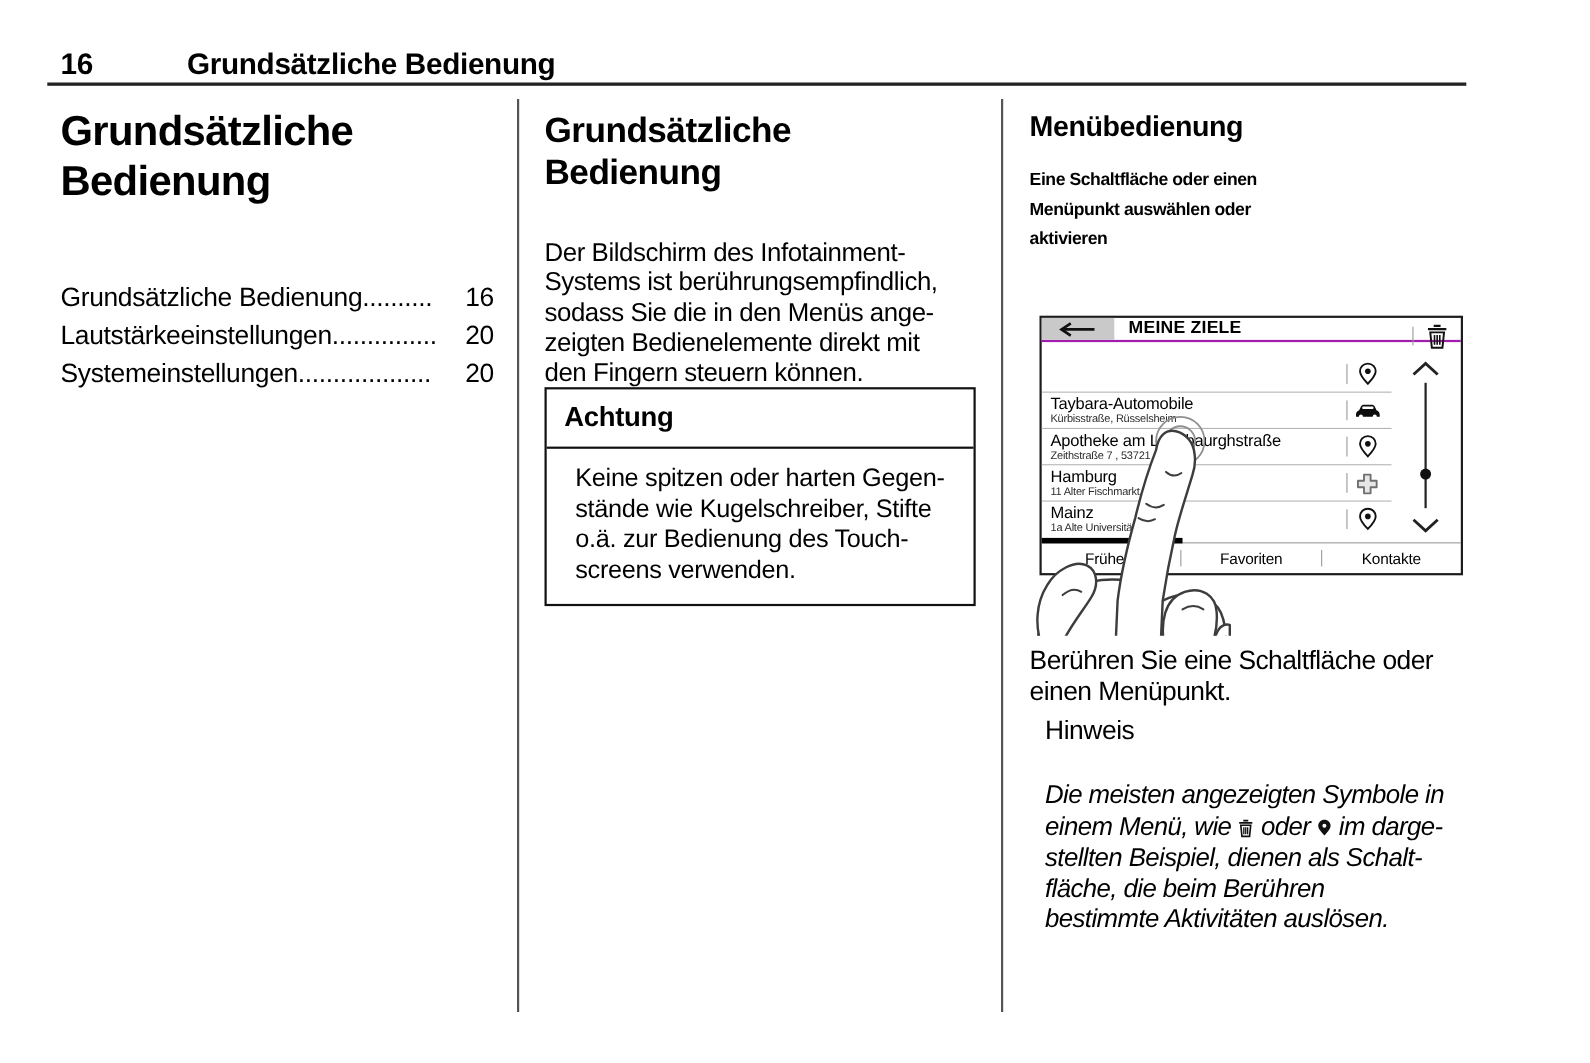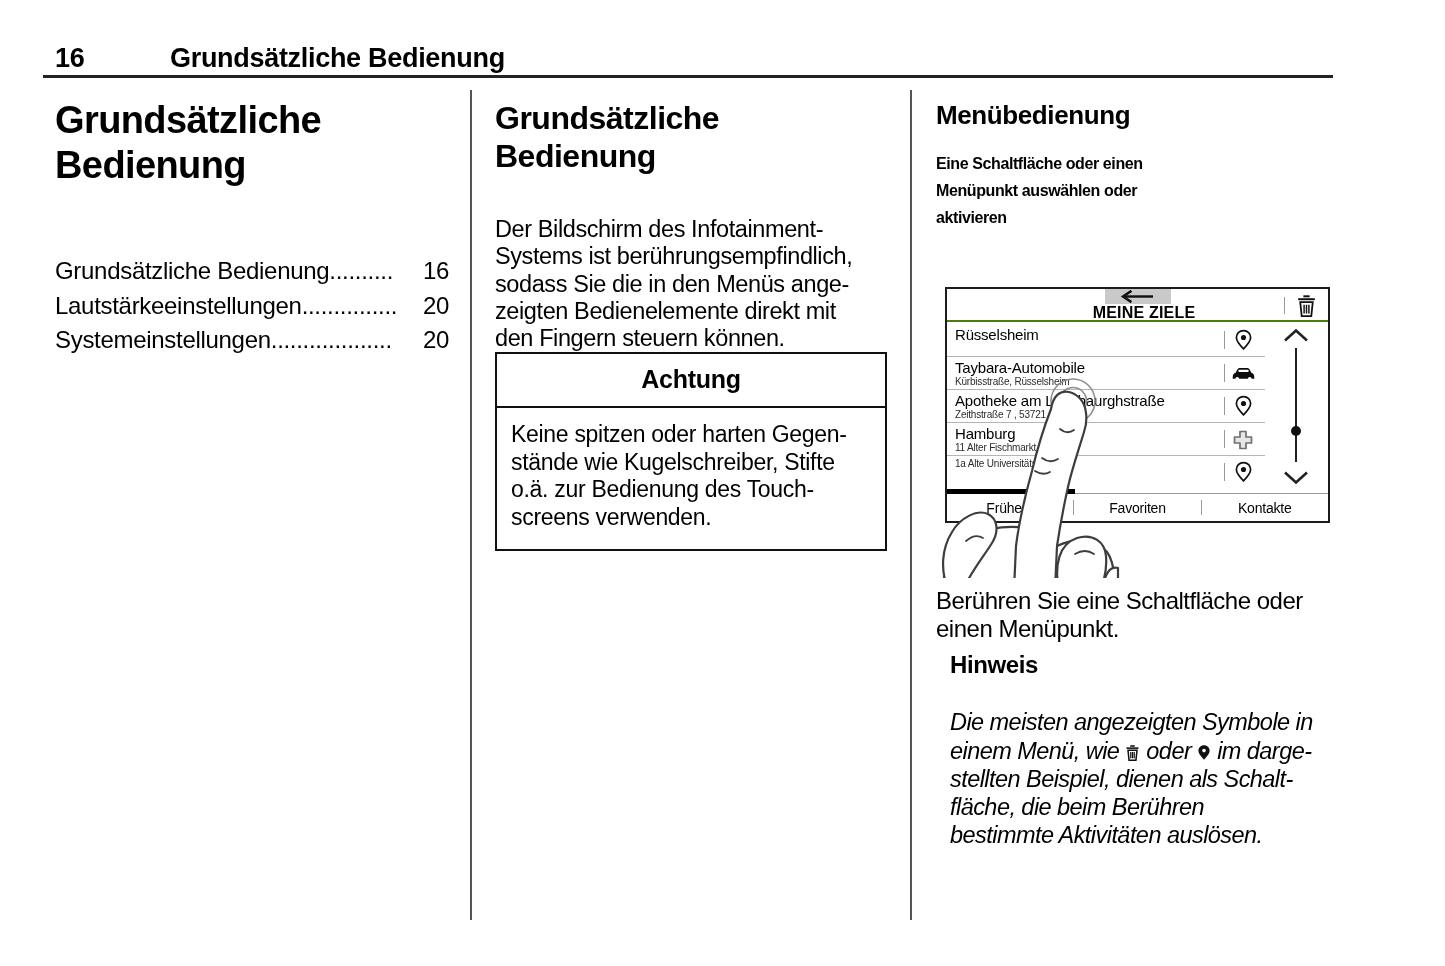--- a/index.html
+++ b/index.html
@@ -30,36 +30,36 @@
   .toc-label{ white-space: nowrap; }
   .toc-dots { flex: 1; overflow: hidden; white-space: nowrap; }
   .toc-page { white-space: nowrap; padding-left: 6px; }
 
   
   .mid-title { left: 495px; top: 99px; font-size: 32px; font-weight: bold;
                line-height: 38px; letter-spacing: -0.5px; white-space: pre-line; }
   .mid-para  { left: 495px; top: 201px; width: 398px; font-size: 23.5px;
                line-height: 27.3px; letter-spacing: -0.4px; white-space: pre-line; margin-top: 15px; }
   .warning   { left: 495px; top: 352px; width: 392px; border: 2.5px solid #111; background: #fff; }
-  .warning-title { text-align: center; font-size: 25px; font-weight: bold;
-                   padding: 11px 4px 12px; border-bottom: 2.5px solid #111; letter-spacing: -0.3px; }
-  .warning-body  { padding: 13px 14px 18px; font-size: 23px; line-height: 27.5px;
+  .warning-title { font-size: 25px; font-weight: bold;
+                   padding: 11px 16px 12px; border-bottom: 2.5px solid #111; letter-spacing: -0.3px; }
+  .warning-body  { padding: 13px 26px 18px; font-size: 23px; line-height: 27.5px;
                    letter-spacing: -0.3px; white-space: pre-line; }
 
   
   .rc-title { left: 936px; top: 100px; font-size: 26px; font-weight: bold; letter-spacing: -0.4px; }
   .rc-sub   { left: 936px; top: 150px; font-size: 16px; font-weight: bold;
               line-height: 27.2px; letter-spacing: -0.4px; white-space: pre-line; }
 
   .illustration { left: 936px; top: 245px; width: 400px; height: 333px; }
 
   .screen { position: absolute; left: 9px; top: 42px; width: 385px; height: 236px;
             border: 2px solid #1c1c1c; background: #fff; }
-  .scr-header { position: relative; height: 33px; border-bottom: 2px solid #4d7c0f;
-                display: flex; align-items: center; flex-direction: column; }
+  .scr-header { position: relative; height: 22px; border-bottom: 2px solid #a21caf;
+                display: flex; align-items: center; }
   .scr-back  { width: 66px; height: 100%; background: #c9c9c9;
                display: flex; align-items: center; justify-content: center; }
   .scr-title { margin-left: 13px; font-size: 16px; font-weight: bold; letter-spacing: 0.2px; }
   .scr-hsep  { position: absolute; right: 43px; top: 8px; width: 1px; height: 17px; background: #999; }
   .scr-trash { position: absolute; right: 11px; top: 5px; }
 
   .scr-rows { position: absolute; left: 0; top: 35px; width: 381px; }
   .scr-row  { position: relative; height: 33px; padding: 2px 0 0 8px; }
   .scr-row-title { font-size: 15px; line-height: 17px; letter-spacing: -0.2px; }
   .scr-row-sub   { font-size: 10px; line-height: 11px; color: #2b2b2b; letter-spacing: -0.2px; }
@@ -78,21 +78,21 @@
   .scr-tabs { position: absolute; left: 0; bottom: 0; width: 381px; height: 28px;
               border-top: 1px solid #999; display: flex; align-items: center; }
   .scr-tab  { flex: 1; text-align: center; font-size: 14px; letter-spacing: -0.2px; }
   .scr-tab-sep { width: 1px; height: 15px; background: #999; }
   .scr-indicator { position: absolute; left: 0; top: -5px; width: 128px; height: 5px; background: #000; }
 
   .hand-svg { position: absolute; left: 0; top: 0; pointer-events: none; }
 
   .caption { left: 936px; top: 587px; width: 404px; font-size: 24px;
              line-height: 28px; letter-spacing: -0.5px; white-space: pre-line; }
-  .note-title { left: 950px; top: 651px; font-size: 24px; font-weight: bold; letter-spacing: -0.4px; }
+  .note-title { left: 950px; top: 651px; font-size: 24px; font-weight: normal; letter-spacing: -0.4px; }
   .note-body  { left: 950px; top: 680px; width: 392px; font-size: 23.5px;
                 line-height: 28.3px; letter-spacing: -0.55px; white-space: pre-line; font-style: italic; }
   .inline-icon { display: inline-block; vertical-align: -3px; }
 </style>
 </head>
 <body>
 
 <div class="abs pg-num">16</div>
 <div class="abs pg-title">Grundsätzliche Bedienung</div>
 <div class="abs header-rule"></div>
@@ -158,21 +158,20 @@
         <path d="M7 2.2 h6" stroke="#111" stroke-width="1.9" fill="none"></path>
         <path d="M2 5 h16" stroke="#111" stroke-width="1.9" fill="none"></path>
         <path d="M4 7.8 L5.4 21.2 h9.2 L16 7.8 Z" fill="none" stroke="#111" stroke-width="1.7"></path>
         <path d="M7.7 10.2 v8.4 M10 10.2 v8.4 M12.3 10.2 v8.4" stroke="#111" stroke-width="1.4" fill="none"></path>
       </svg>
     </div>
 
     <div class="scr-rows">
 
       <div class="scr-row">
-        <div class="scr-row-title">Rüsselsheim</div>
         <div class="scr-icon-sep"></div>
         <span class="scr-icon">
           <svg width="19" height="23" viewBox="0 0 20 24">
               <path d="M10 1.5 C5.6 1.5 2.5 4.8 2.5 8.8 C2.5 12.2 5.2 15.8 10 20.8 C14.8 15.8 17.5 12.2 17.5 8.8 C17.5 4.8 14.4 1.5 10 1.5 Z" fill="#fff" stroke="#111" stroke-width="1.8"></path>
               <circle cx="10" cy="8.8" r="2.7" fill="#111"></circle>
             </svg>
         </span>
         <div class="scr-row-sep"></div>
       </div>
 
@@ -210,20 +209,21 @@
         <div class="scr-icon-sep"></div>
         <span class="scr-icon">
           <svg width="22" height="22" viewBox="0 0 22 22">
               <path d="M8 2.5 h6 v5.5 h5.5 v6 h-5.5 v5.5 h-6 v-5.5 h-5.5 v-6 h5.5 z" fill="#e6e6e6" stroke="#6f6f6f" stroke-width="1.7" stroke-linejoin="round"></path>
             </svg>
         </span>
         <div class="scr-row-sep"></div>
       </div>
 
       <div class="scr-row">
+        <div class="scr-row-title">Mainz</div>
         <div class="scr-row-sub">1a Alte Universitätsstraße</div>
         <div class="scr-icon-sep"></div>
         <span class="scr-icon">
           <svg width="19" height="23" viewBox="0 0 20 24">
               <path d="M10 1.5 C5.6 1.5 2.5 4.8 2.5 8.8 C2.5 12.2 5.2 15.8 10 20.8 C14.8 15.8 17.5 12.2 17.5 8.8 C17.5 4.8 14.4 1.5 10 1.5 Z" fill="#fff" stroke="#111" stroke-width="1.8"></path>
               <circle cx="10" cy="8.8" r="2.7" fill="#111"></circle>
             </svg>
         </span>
       </div>
     </div>

